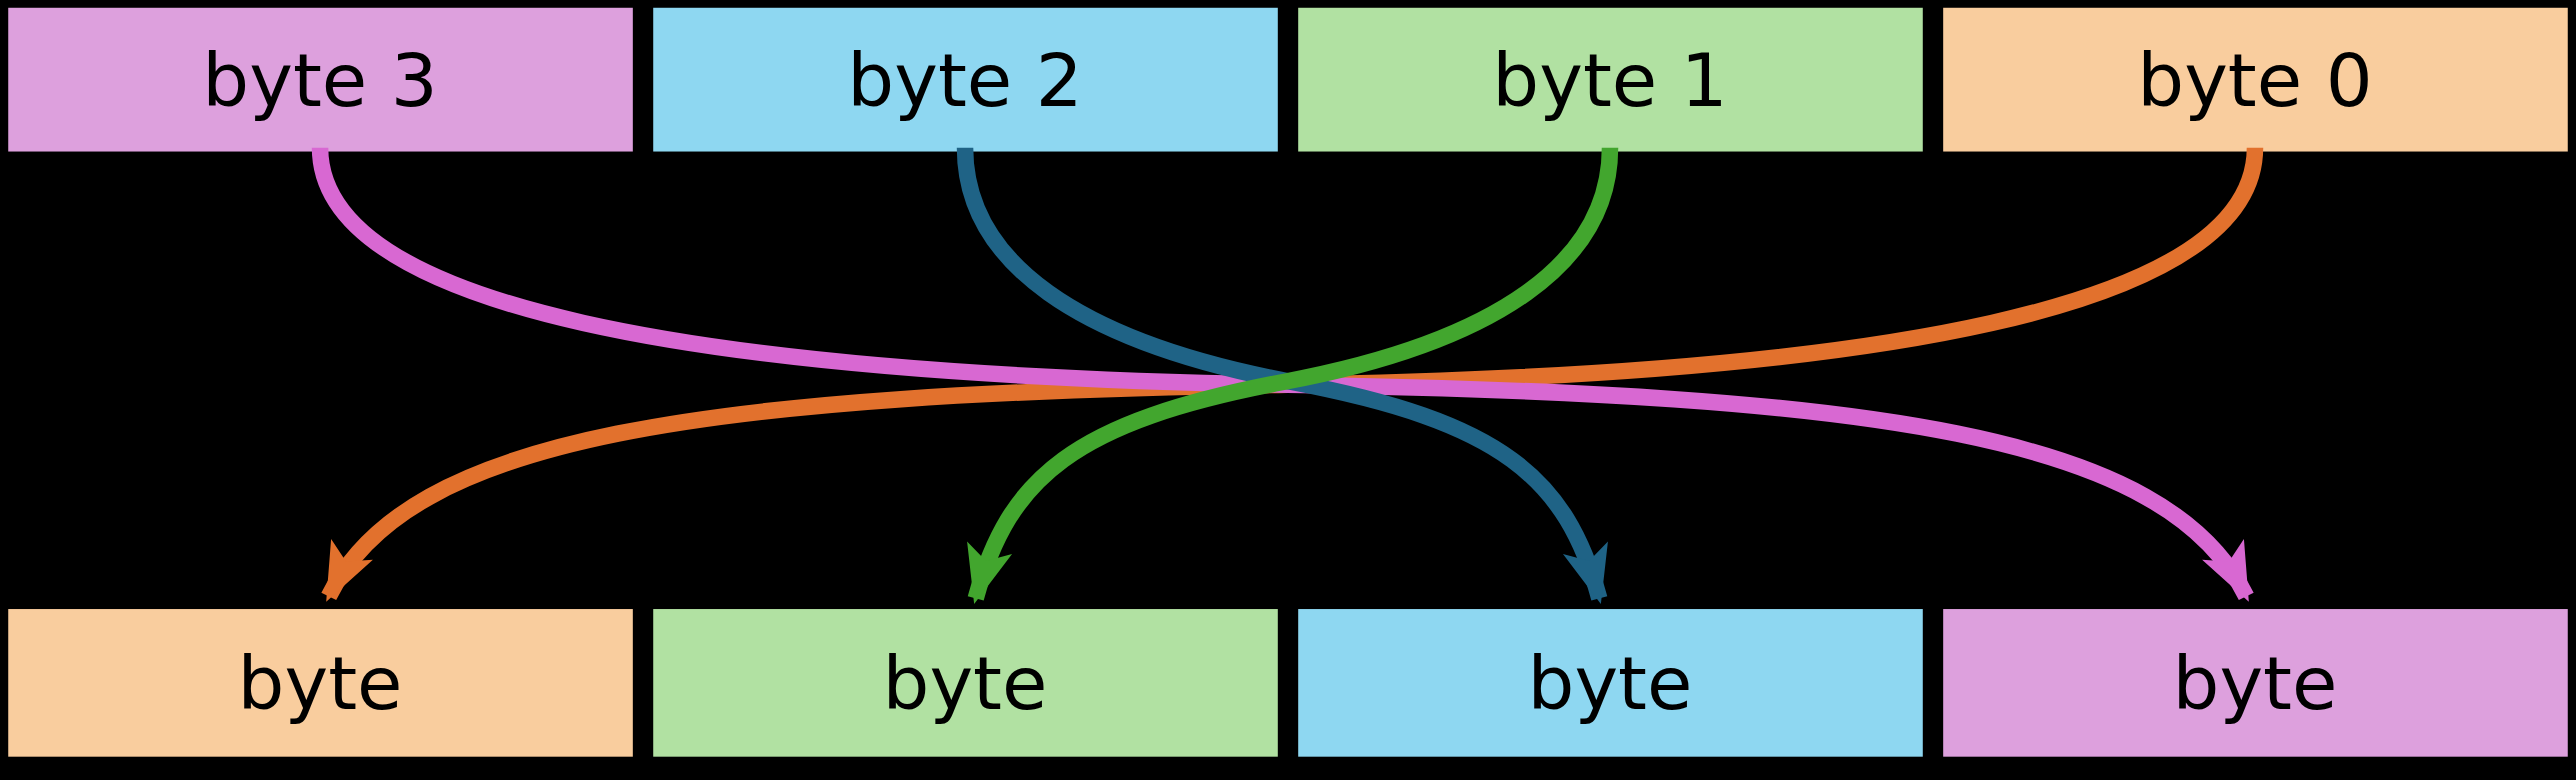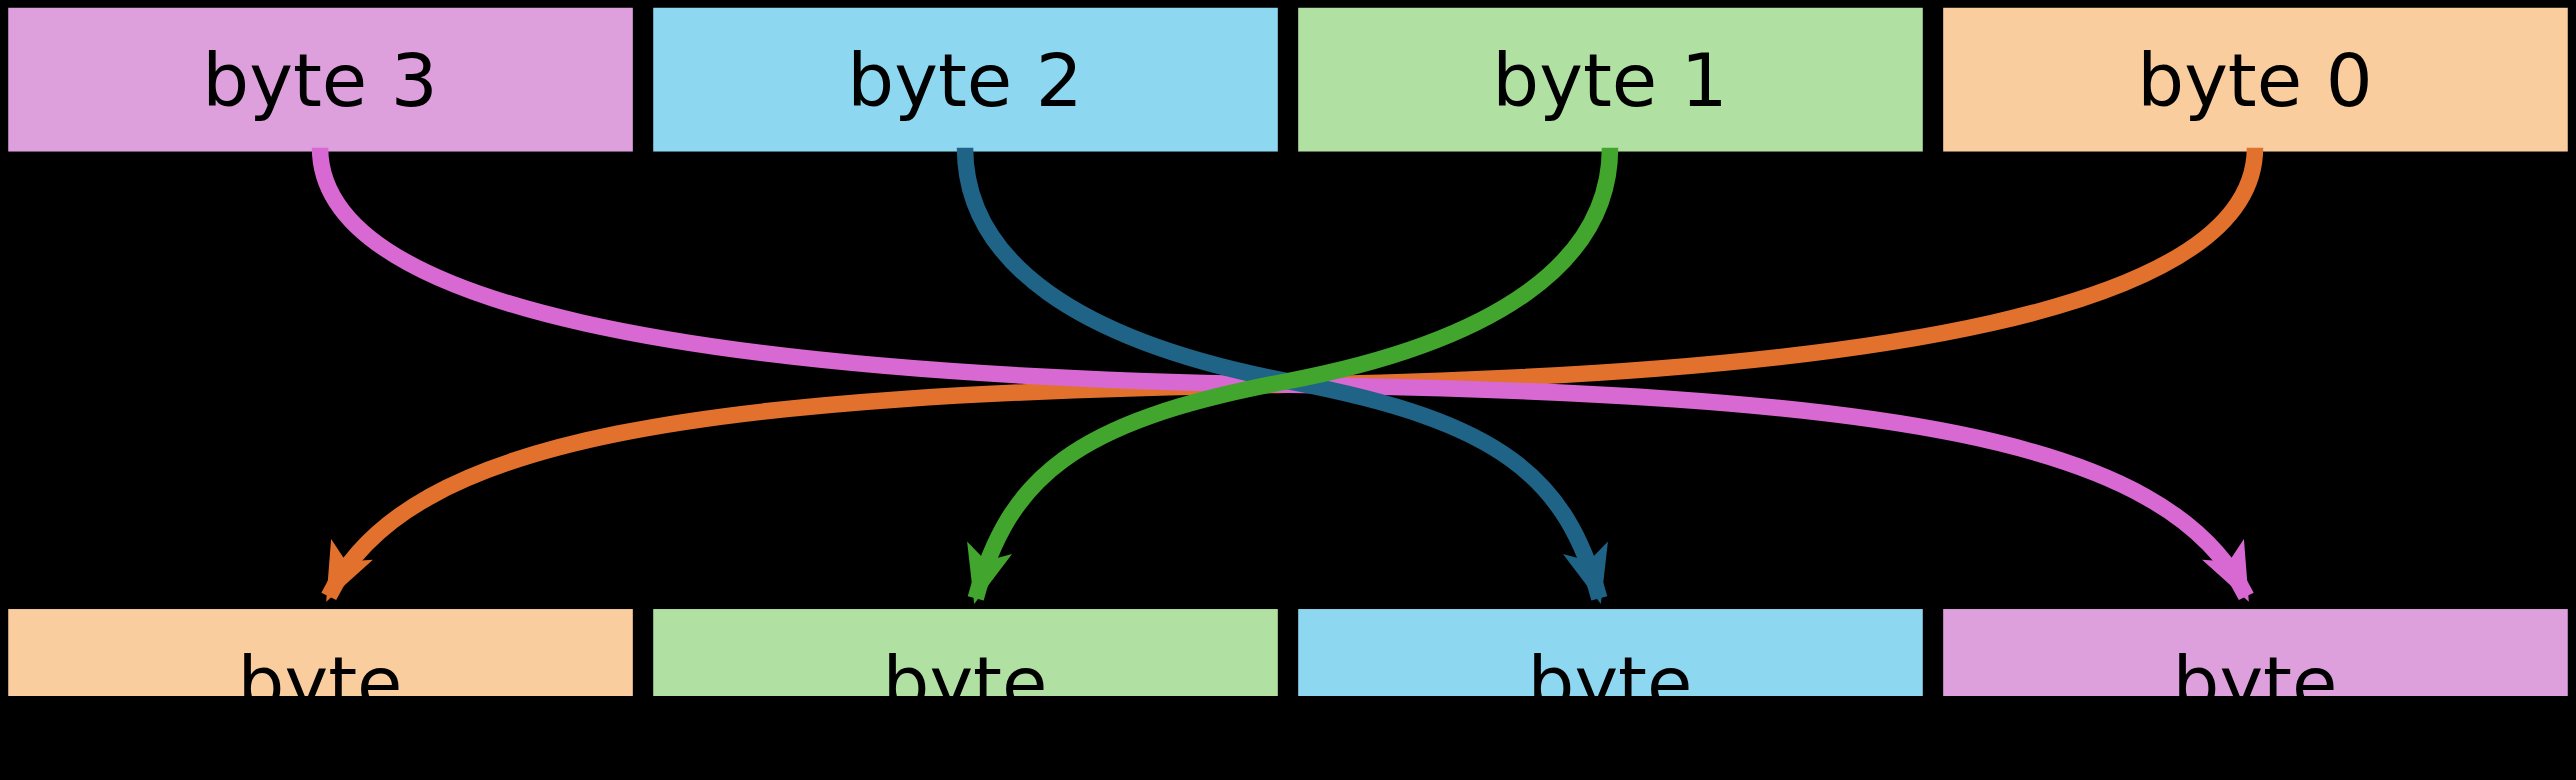--- a/index.html
+++ b/index.html
@@ -2,21 +2,21 @@
 <html><head>
 <meta charset="utf-8">
 <style>
   html, body {
     margin: 0;
     padding: 0;
     background: #000;
   }
   .stage {
     width: 2576px;
-    height: 696px;
+    height: 780px;
     position: relative;
     background: #000;
   }
   svg { display: block; }
   .box-label {
     font-family: "DejaVu Sans", "Liberation Sans", sans-serif;
     font-size: 76px;
     text-anchor: middle;
   }
   .flow-arrow {

